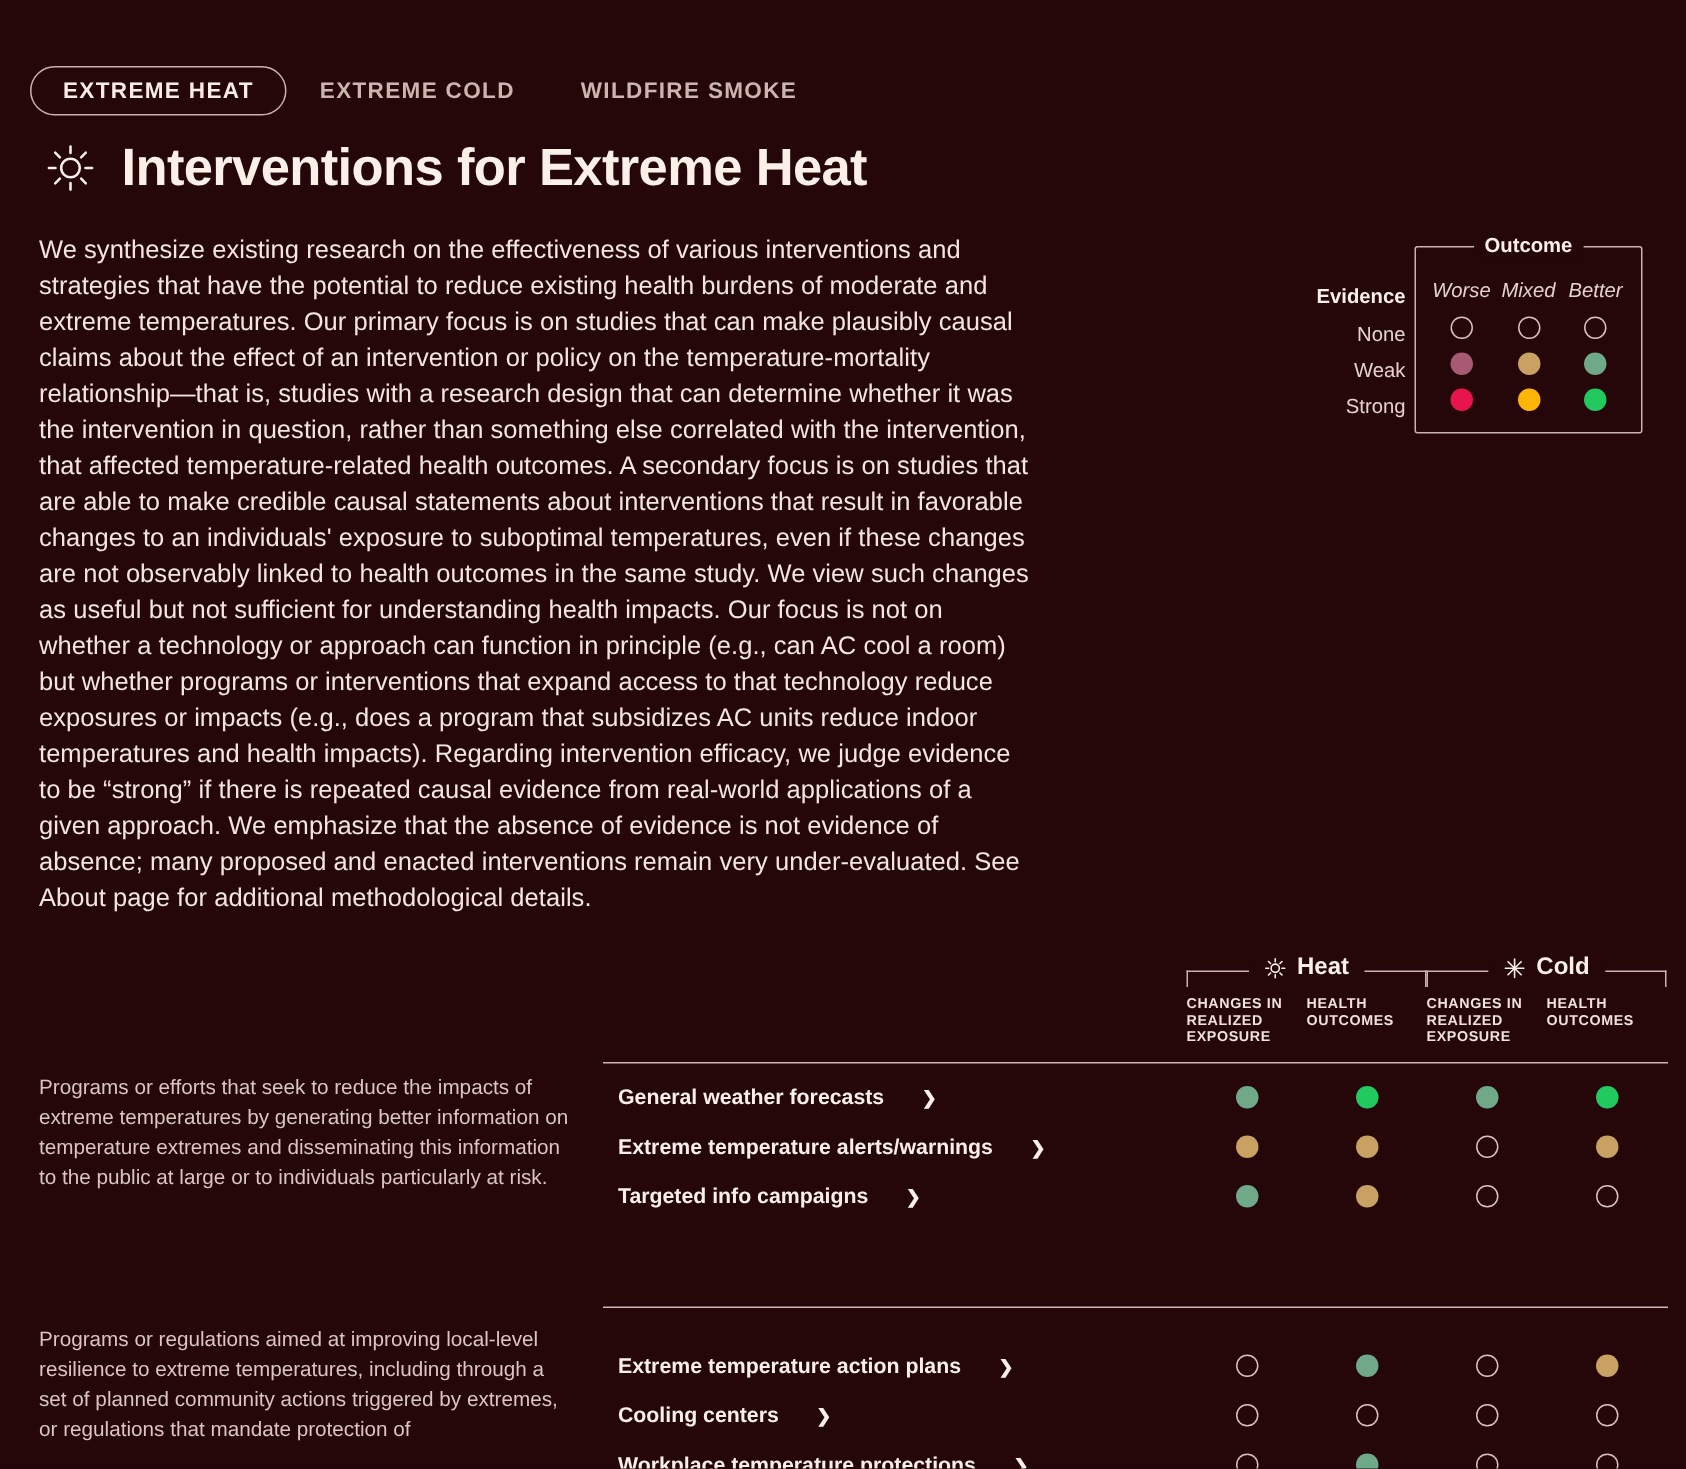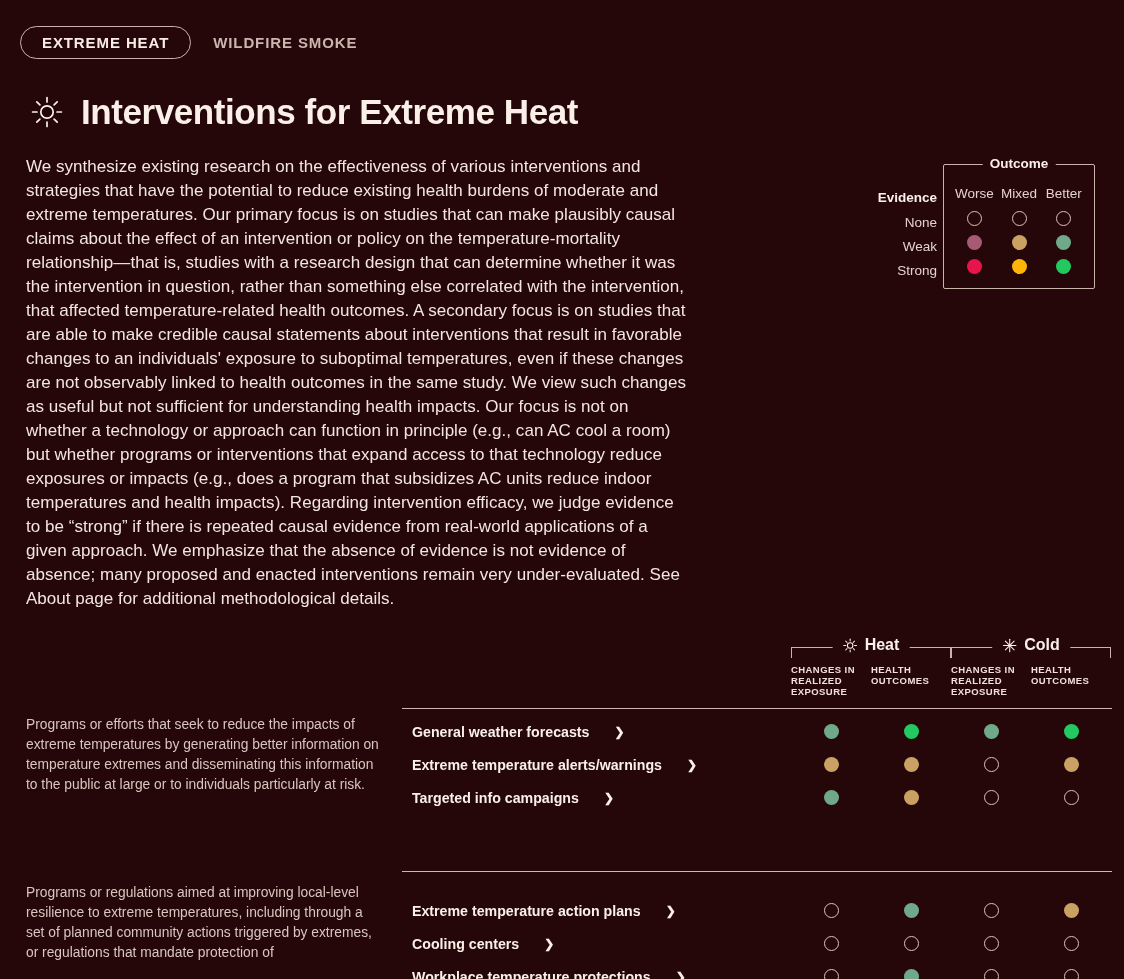--- a/index.html
+++ b/index.html
@@ -12,21 +12,21 @@
     height: 979px;
     overflow: hidden;
     font-family: "Liberation Sans", sans-serif;
     color: #f6e8e1;
     position: relative;
   }
 
   
   .nav {
     position: absolute;
-    top: 26px;
+    top: 44px;
     left: 20px;
     display: flex;
     align-items: flex-start;
     gap: 0px;
   }
   .nav-item {
     font-size: 15px;
     letter-spacing: 0.06em;
     font-weight: 700;
     color: #cbb5ae;
@@ -113,20 +113,21 @@
     padding: 0 7px;
     font-size: 13.5px;
     font-weight: 700;
     color: #fbf0e8;
     white-space: nowrap;
   }
   .legend-colhd {
     display: flex;
     padding-top: 17px;
     height: 24px;
+    font-style: italic;
   }
   .legend-colhd span {
     flex: 1;
     text-align: center;
     font-size: 13.5px;
     color: #e4d3cc;
     line-height: 24px;
   }
   .legend-row {
     display: flex;
@@ -286,20 +287,21 @@
     display: flex;
     justify-content: center;
     align-items: center;
   }
 </style>
 </head>
 <body>
 
 <div class="nav">
   <div class="nav-item active">EXTREME HEAT</div>
+  <div class="nav-item">EXTREME COLD</div>
   <div class="nav-item">WILDFIRE SMOKE</div>
 </div>
 
 <div class="title-row">
   <span class="title-icon">
     <svg class="title-icon" viewBox="0 0 34 34" fill="none" stroke="#fbf0e8" stroke-width="1.7" stroke-linecap="round">
       <circle cx="17" cy="17" r="6.2"></circle>
       <line x1="17" y1="2.6" x2="17" y2="7"></line>
       <line x1="17" y1="27" x2="17" y2="31.4"></line>
       <line x1="2.6" y1="17" x2="7" y2="17"></line>

